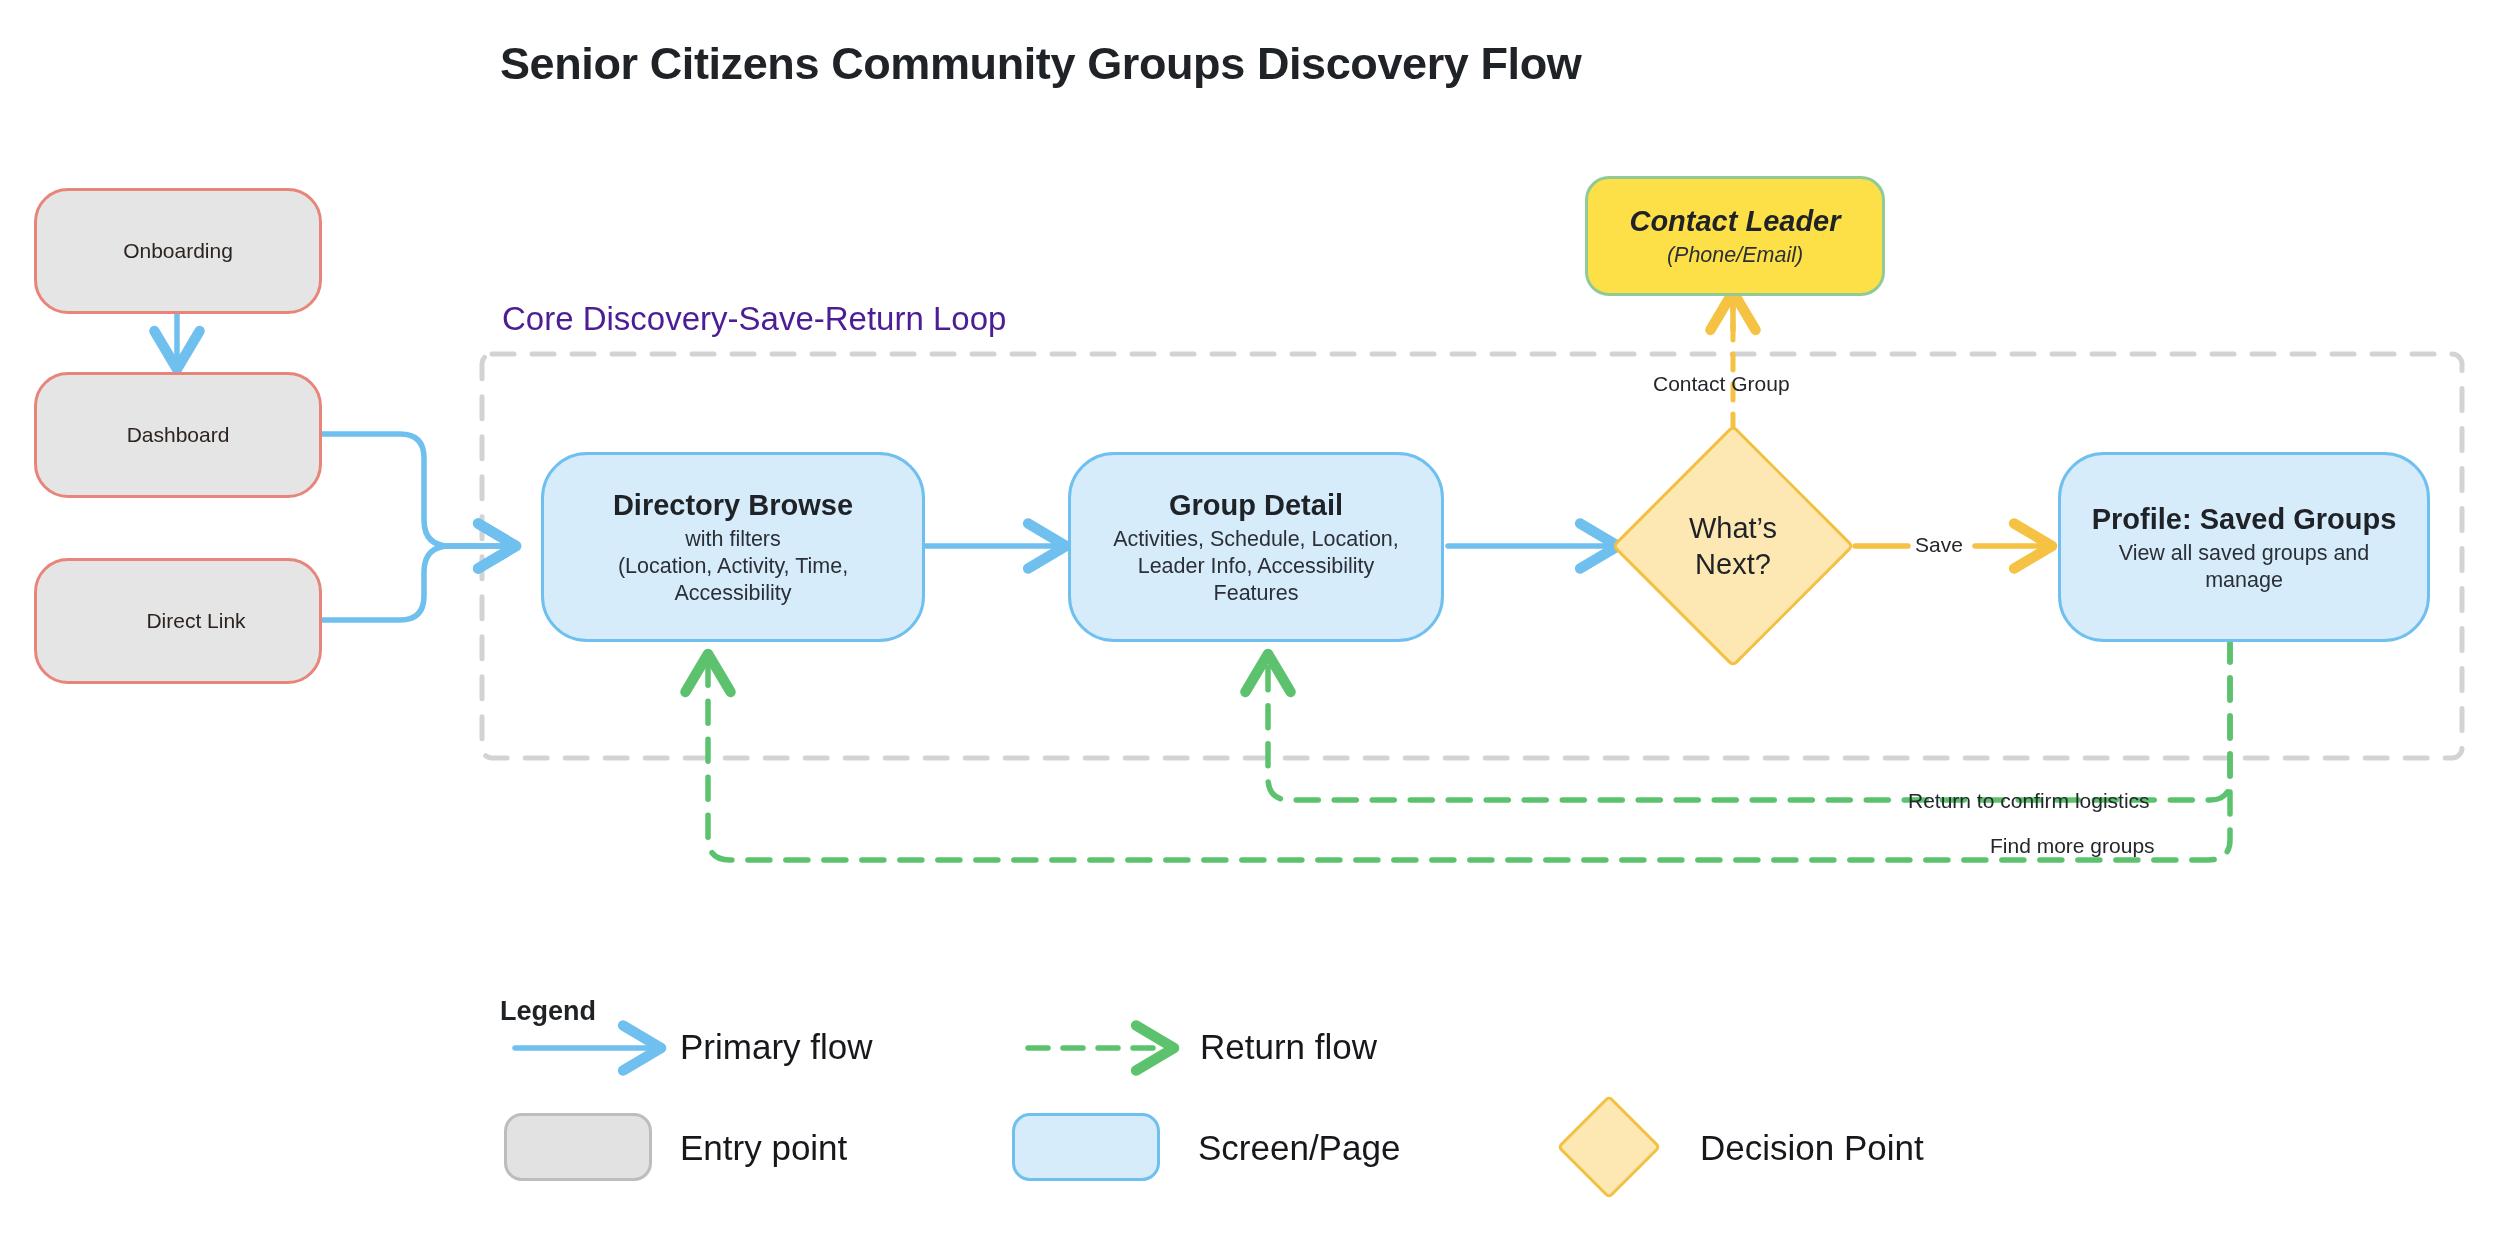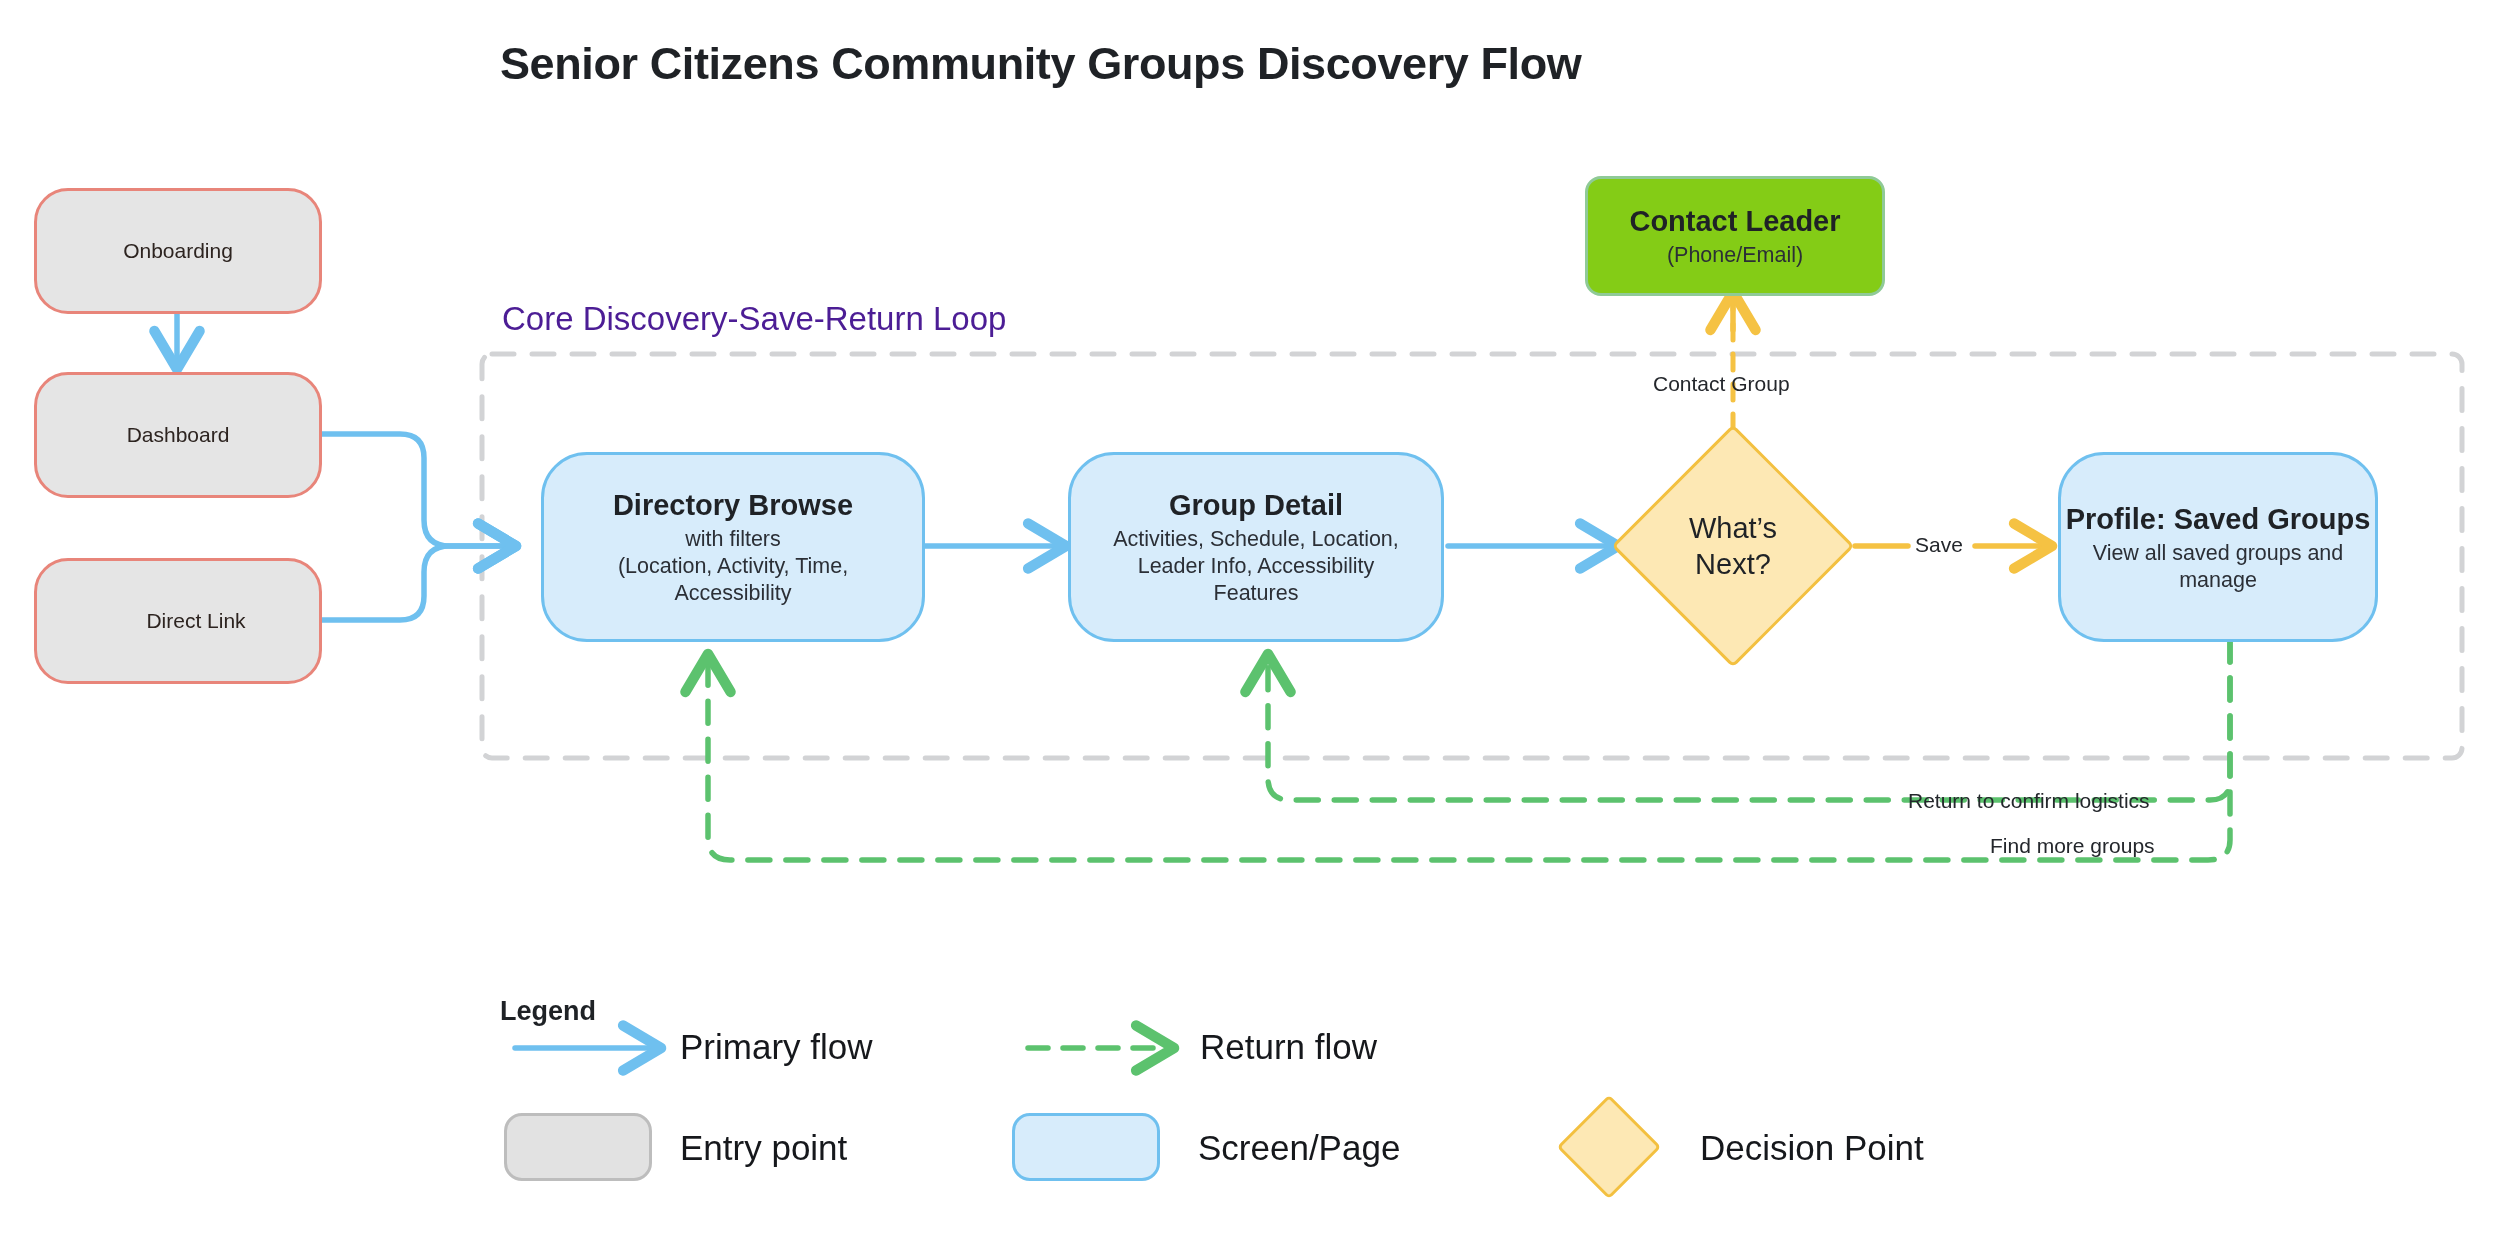--- a/index.html
+++ b/index.html
@@ -72,23 +72,24 @@
   .screen {
     background: #d7ecfb;
     border: 3.5px solid #6fc0ef;
     border-radius: 46px;
   }
   .screen .t-main { font-size: 29px; margin-bottom: 3px; }
   .screen .t-sub  { font-size: 21.5px; }
 
   
   .terminal {
-    background: #84cc16;
+    background: #fde047;
     border: 3.5px solid #8fca97;
-    border-radius: 16px;
+    border-radius: 24px;
+    font-style: italic;
   }
   .terminal .t-main { font-size: 29px; margin-bottom: 2px; }
   .terminal .t-sub  { font-size: 21.5px; }
 
   
   .decision-wrap {
     position: absolute;
     display: flex;
     align-items: center;
     justify-content: center;
@@ -234,21 +235,21 @@
     <div class="t-sub">Accessibility</div>
   </div>
 
   <div class="node screen" style="left:1068px; top:452px; width:376px; height:190px;">
     <div class="t-main">Group Detail</div>
     <div class="t-sub">Activities, Schedule, Location,</div>
     <div class="t-sub">Leader Info, Accessibility</div>
     <div class="t-sub">Features</div>
   </div>
 
-  <div class="node screen" style="left:2058px; top:452px; width:320px; height:190px;">
+  <div class="node screen" style="left:2058px; top:452px; width:372px; height:190px;">
     <div class="t-main">Profile: Saved Groups</div>
     <div class="t-sub">View all saved groups and</div>
     <div class="t-sub">manage</div>
   </div>
 
   <div class="decision-wrap" style="left:1647px; top:460px; width:172px; height:172px;">
     <div class="decision-shape"></div>
     <div class="decision-label">
       <div>What’s</div>
       <div>Next?</div>

